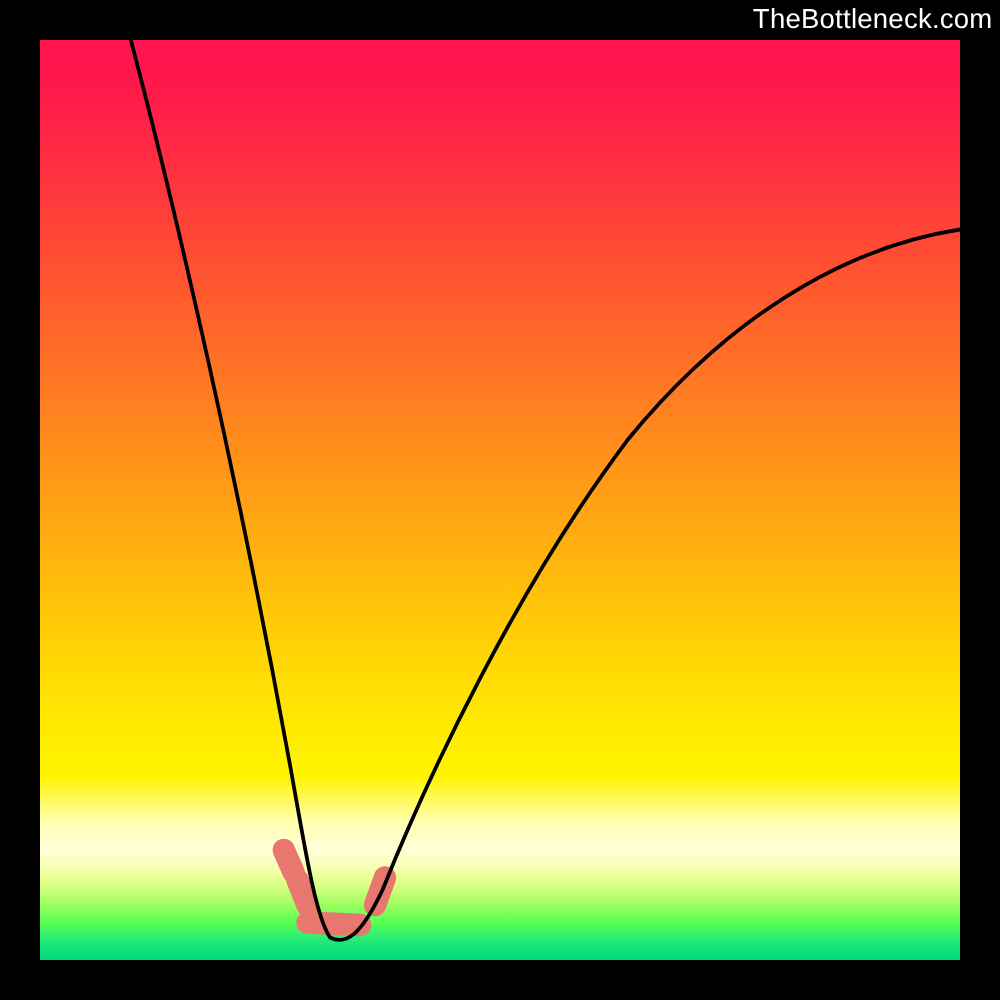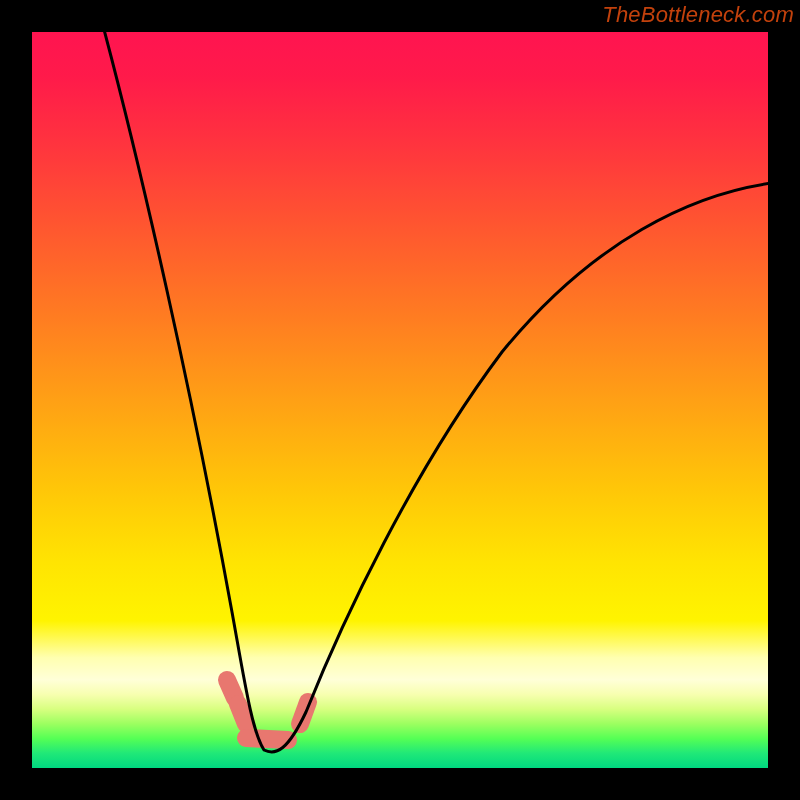--- a/index.html
+++ b/index.html
@@ -66,25 +66,24 @@
     fill: none;
     stroke: #e8776f;
     stroke-width: 18;
     stroke-linecap: round;
     stroke-linejoin: round;
   }
   .watermark {
     position: absolute;
     top: 2px;
     right: 6px;
-    color: #c2410c;
+    color: #ffffff;
     font-size: 22px;
     letter-spacing: 0.2px;
     user-select: none;
-    font-style: italic;
   }
 </style>
 </head>
 <body>
 
 <div class="frame">
 
   <div class="plot">
     <div class="gradient"></div>
 

